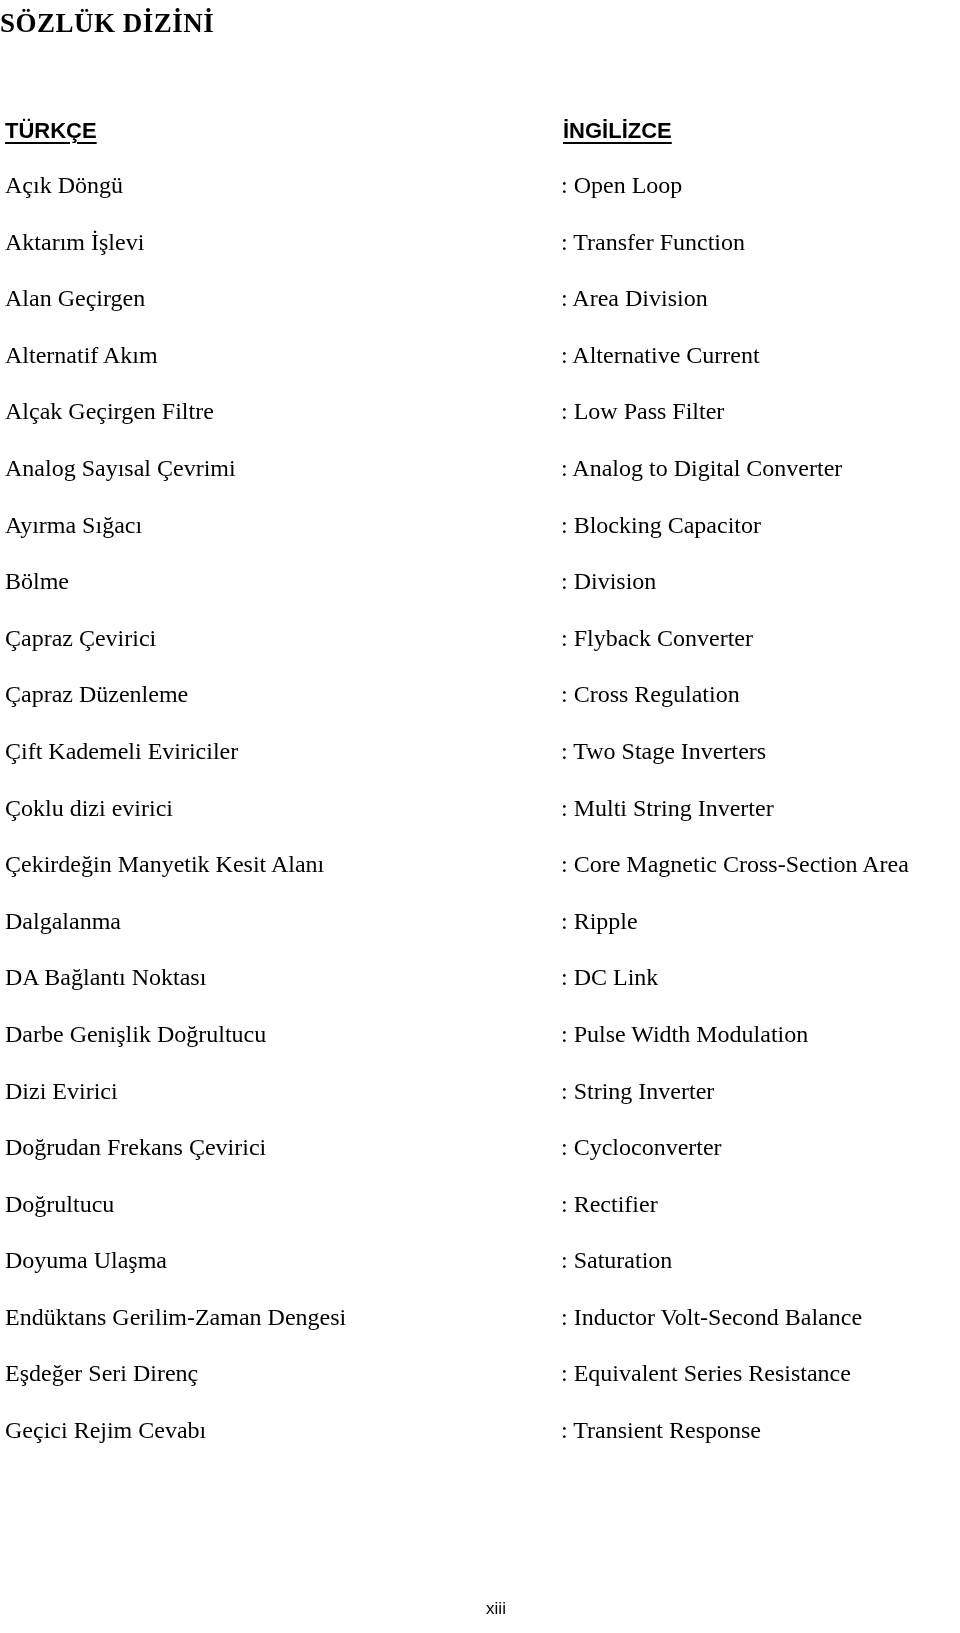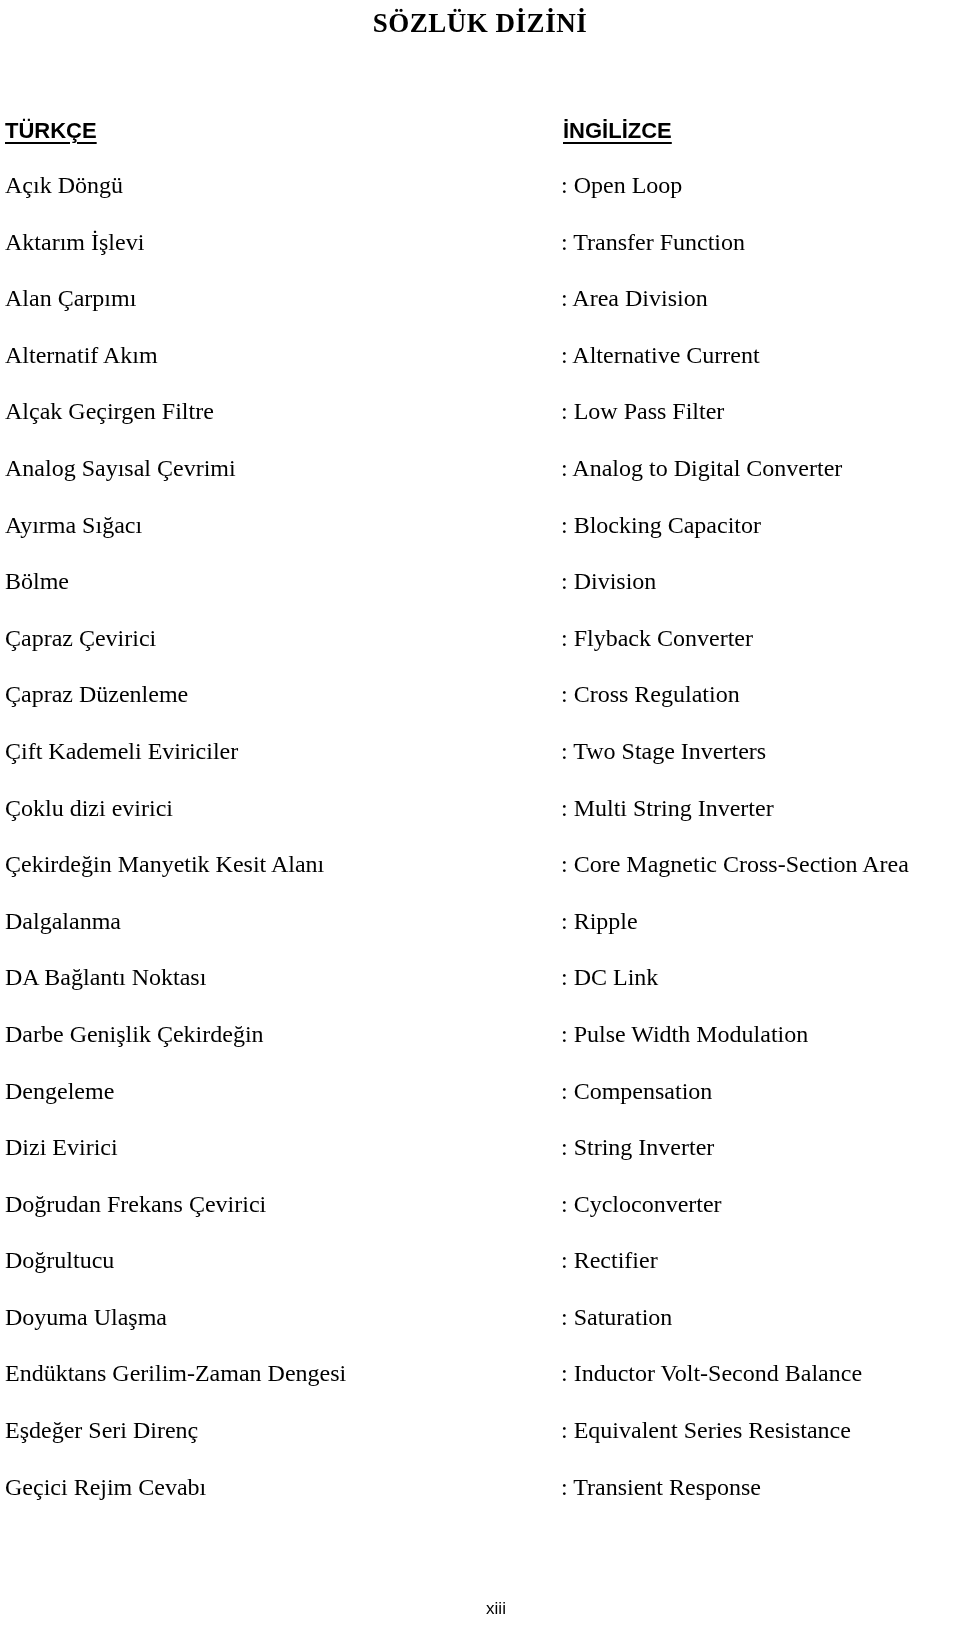--- a/index.html
+++ b/index.html
@@ -14,21 +14,21 @@
     background: #ffffff;
     color: #000000;
     overflow: hidden;
     font-family: "Liberation Serif", "DejaVu Serif", serif;
   }
   .doc-title {
     position: absolute;
     top: 8px;
     left: 0;
     width: 960px;
-    text-align: center;
+    text-align: left;
     font-family: "Liberation Serif", "DejaVu Serif", serif;
     font-weight: bold;
     font-size: 27px;
     letter-spacing: 0.5px;
   }
   .col-headers {
     position: absolute;
     top: 118px;
     left: 0;
     width: 960px;
@@ -92,21 +92,21 @@
   <div class="entries" id="entries-container">
       <div class="entry-row">
         <div class="term-tr">Açık Döngü</div>
         <div class="term-en">: Open Loop</div>
       </div>
       <div class="entry-row">
         <div class="term-tr">Aktarım İşlevi</div>
         <div class="term-en">: Transfer Function</div>
       </div>
       <div class="entry-row">
-        <div class="term-tr">Alan Çarpımı</div>
+        <div class="term-tr">Alan Geçirgen</div>
         <div class="term-en">: Area Division</div>
       </div>
       <div class="entry-row">
         <div class="term-tr">Alternatif Akım</div>
         <div class="term-en">: Alternative Current</div>
       </div>
       <div class="entry-row">
         <div class="term-tr">Alçak Geçirgen Filtre</div>
         <div class="term-en">: Low Pass Filter</div>
       </div>
@@ -144,26 +144,22 @@
       </div>
       <div class="entry-row">
         <div class="term-tr">Dalgalanma</div>
         <div class="term-en">: Ripple</div>
       </div>
       <div class="entry-row">
         <div class="term-tr">DA Bağlantı Noktası</div>
         <div class="term-en">: DC Link</div>
       </div>
       <div class="entry-row">
-        <div class="term-tr">Darbe Genişlik Çekirdeğin</div>
+        <div class="term-tr">Darbe Genişlik Doğrultucu</div>
         <div class="term-en">: Pulse Width Modulation</div>
-      </div>
-      <div class="entry-row">
-        <div class="term-tr">Dengeleme</div>
-        <div class="term-en">: Compensation</div>
       </div>
       <div class="entry-row">
         <div class="term-tr">Dizi Evirici</div>
         <div class="term-en">: String Inverter</div>
       </div>
       <div class="entry-row">
         <div class="term-tr">Doğrudan Frekans Çevirici</div>
         <div class="term-en">: Cycloconverter</div>
       </div>
       <div class="entry-row">

